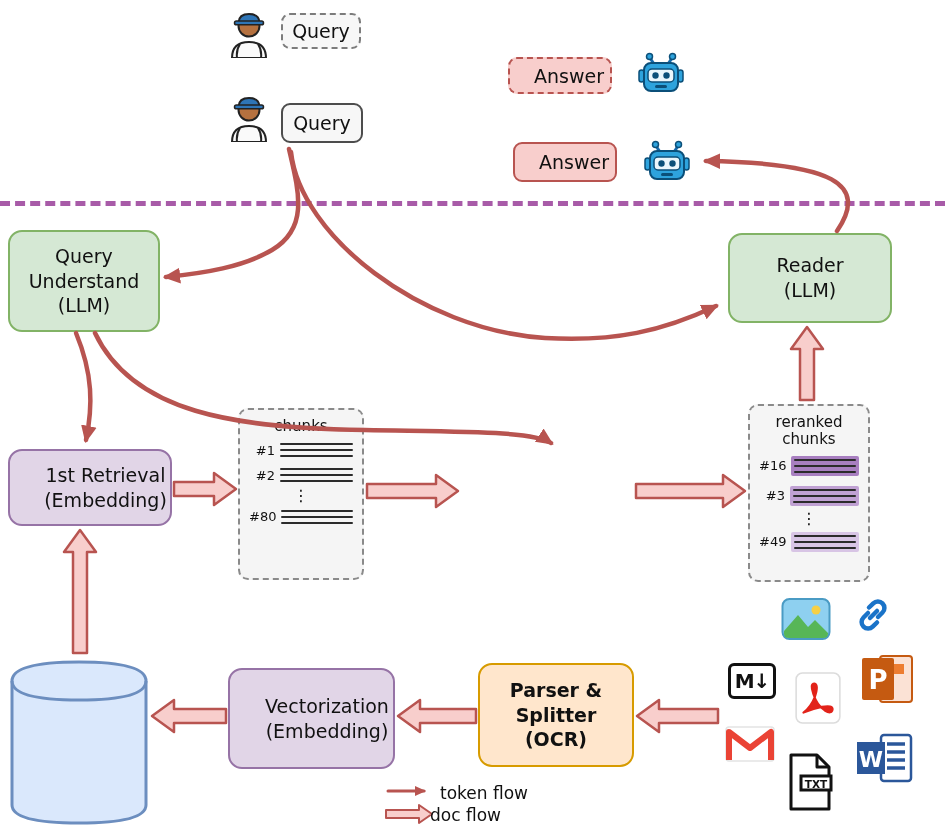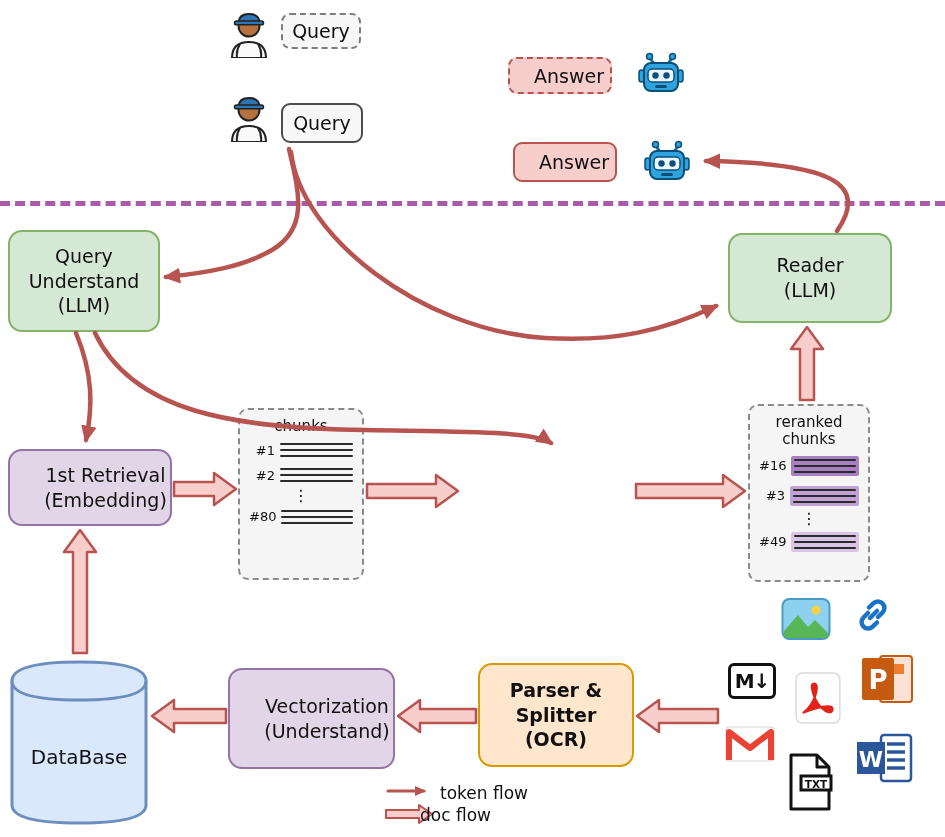--- a/index.html
+++ b/index.html
@@ -132,31 +132,30 @@
 (LLM)</div>
 
   <div class="node green" style="left:728px; top:233px; width:164px; height:90px;">Reader
 (LLM)</div>
 
   <div class="node purple" style="left:8px; top:449px; width:164px; height:77px;">1st Retrieval
 (Embedding)</div>
 
 
   <div class="node purple" style="left:228px; top:668px; width:167px; height:101px;">Vectorization
-(Understand)</div>
+(Embedding)</div>
 
   <div class="node orange" style="left:478px; top:663px; width:156px; height:104px;">Parser &amp;
 Splitter
 (OCR)</div>
 
   <svg class="abs" style="left:8px; top:657px;" width="142" height="170" viewBox="0 0 142 170">
     <path d="M4 24 Q4 5 71 5 Q138 5 138 24 L138 148 Q138 166 71 166 Q4 166 4 148 Z" fill="#dae8fc" stroke="#6c8ebf" stroke-width="3"></path>
     <path d="M4 24 Q4 43 71 43 Q138 43 138 24" fill="none" stroke="#6c8ebf" stroke-width="3"></path>
   </svg>
-  <div class="db-label" style="left:8px; top:745px; width:142px;">DataBase</div>
 
   <div class="panel" style="left:238px; top:408px; width:126px; height:172px;">
     <div class="panel-title">chunks</div>
     <div class="chunk-row">
       <span class="chunk-label">#1</span>
       <span class="lines">
           <i class="tline"></i>
           <i class="tline"></i>
           <i class="tline"></i>
         </span>
@@ -284,15 +283,15 @@
     <polygon class="doc-arrow" points="73,653 73,552 64,552 80,530 96,552 87,552 87,653"></polygon>
     <polygon class="doc-arrow" points="718,709 659,709 659,700 637,716 659,732 659,723 718,723"></polygon>
     <polygon class="doc-arrow" points="476,709 420,709 420,700 398,716 420,732 420,723 476,723"></polygon>
     <polygon class="doc-arrow" points="226,709 174,709 174,700 152,716 174,732 174,723 226,723"></polygon>
 
     <path class="token-arrow" style="stroke-width:3" marker-end="url(#ah)" d="M 388 791 L 424 791"></path>
     <polygon class="doc-arrow" style="stroke-width:2" points="386,810 419,810 419,805 432,814 419,823 419,818 386,818"></polygon>
   </svg>
 
   <div class="legend-label" style="left:440px; top:783px;">token flow</div>
-  <div class="legend-label" style="left:420px; top:805px;">doc flow</div>
+  <div class="legend-label" style="left:430px; top:805px;">doc flow</div>
 
 </div>
 
 </body></html>

